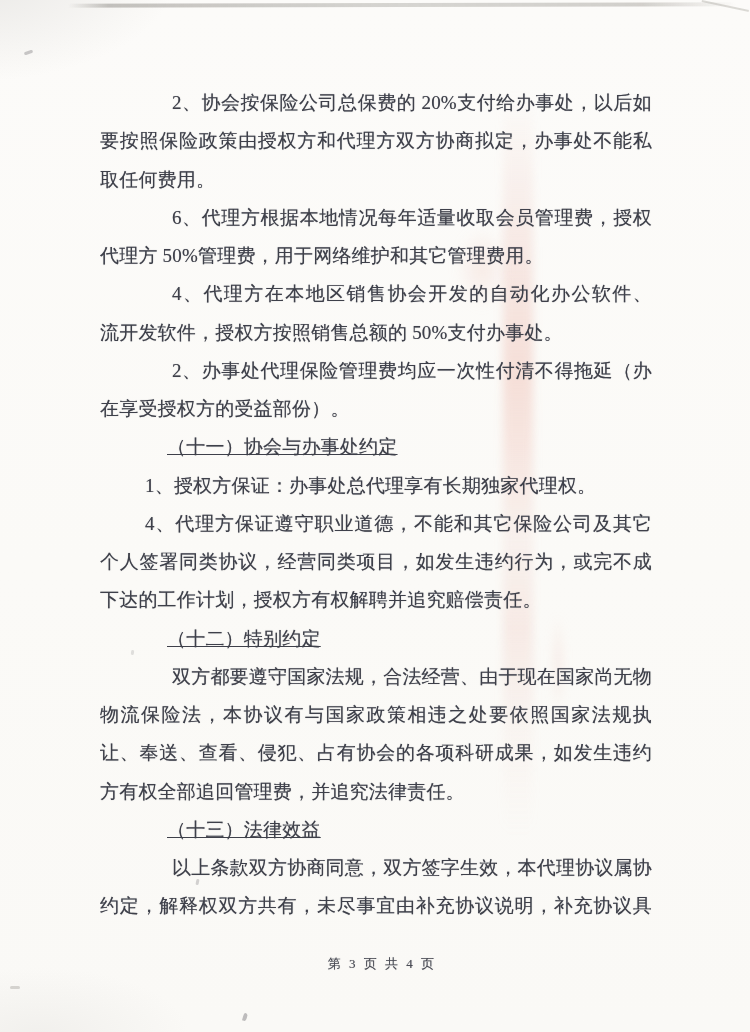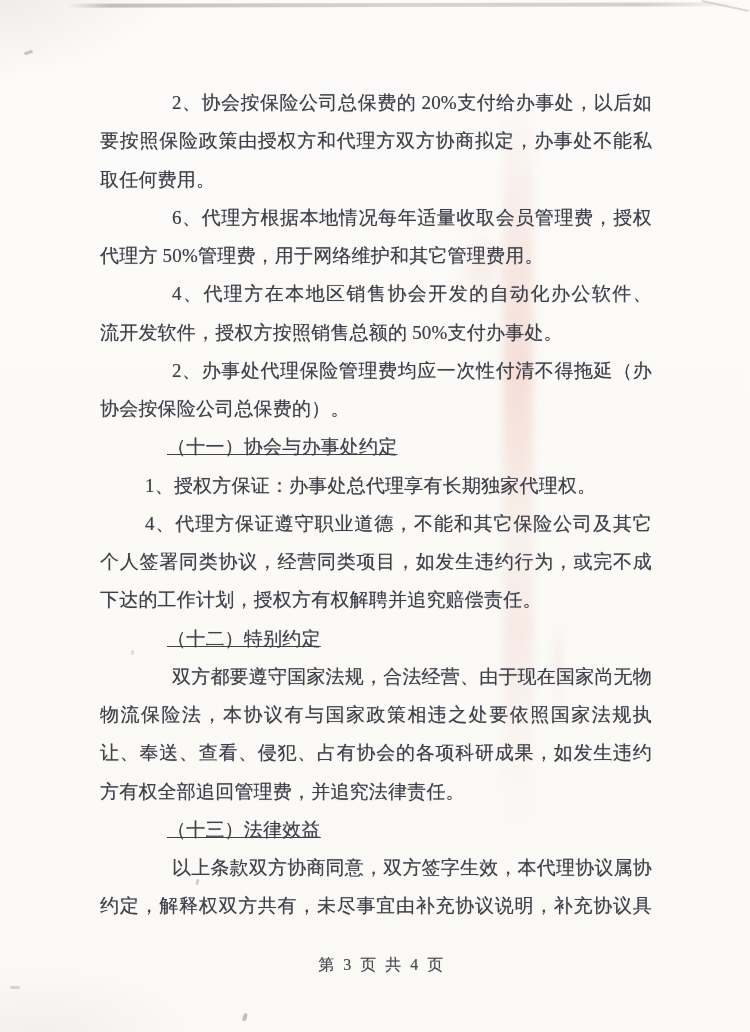--- a/index.html
+++ b/index.html
@@ -25,21 +25,21 @@
     text-shadow:0 0 0.8px rgba(62,64,74,0.55);
   }
   .line.j{white-space:normal;text-align:justify;text-align-last:justify;}
   .indent-para{padding-left:72px;}
   .indent-item{padding-left:45px;}
   .indent-header{padding-left:67px;text-decoration:underline;}
   
   .footer{
     position:absolute;left:0;top:955px;width:100%;box-sizing:border-box;
     padding-left:14px;text-align:center;
-    font-size:16px;letter-spacing:2.5px;color:#4a4c55;
+    font-size:13px;letter-spacing:2.5px;color:#4a4c55;
     text-shadow:0 0 0.7px rgba(74,76,85,0.5);
   }
   
   .scanline-top{
     position:absolute;left:68px;top:3px;width:668px;height:3.5px;border-radius:2px;
     background:linear-gradient(to right,
       rgba(148,145,140,0) 0%,rgba(150,147,142,0.55) 6%,
       rgba(162,159,153,0.42) 50%,rgba(168,164,158,0.5) 86%,rgba(170,166,160,0) 100%);
     transform:rotate(-0.12deg);filter:blur(0.4px);
   }
@@ -96,21 +96,21 @@
 
   <div class="textblock">
     <div class="line j indent-para">2、协会按保险公司总保费的 20%支付给办事处，以后如需变更</div>
     <div class="line j">要按照保险政策由授权方和代理方双方协商拟定，办事处不能私自收</div>
     <div class="line">取任何费用。</div>
     <div class="line j indent-para">6、代理方根据本地情况每年适量收取会员管理费，授权方支付</div>
     <div class="line">代理方 50%管理费，用于网络维护和其它管理费用。</div>
     <div class="line j indent-para">4、代理方在本地区销售协会开发的自动化办公软件、GBS 等物</div>
     <div class="line">流开发软件，授权方按照销售总额的 50%支付办事处。</div>
     <div class="line j indent-para">2、办事处代理保险管理费均应一次性付清不得拖延（办事处不</div>
-    <div class="line">协会按保险公司总保费的）。</div>
+    <div class="line">在享受授权方的受益部份）。</div>
     <div class="line indent-header">（十一）协会与办事处约定</div>
     <div class="line indent-item">1、授权方保证：办事处总代理享有长期独家代理权。</div>
     <div class="line j indent-item">4、代理方保证遵守职业道德，不能和其它保险公司及其它单位和</div>
     <div class="line j">个人签署同类协议，经营同类项目，如发生违约行为，或完不成协会</div>
     <div class="line">下达的工作计划，授权方有权解聘并追究赔偿责任。</div>
     <div class="line indent-header">（十二）特别约定</div>
     <div class="line j indent-para">双方都要遵守国家法规，合法经营、由于现在国家尚无物流法、</div>
     <div class="line j">物流保险法，本协议有与国家政策相违之处要依照国家法规执行。本</div>
     <div class="line j">让、奉送、查看、侵犯、占有协会的各项科研成果，如发生违约授权</div>
     <div class="line">方有权全部追回管理费，并追究法律责任。</div>

